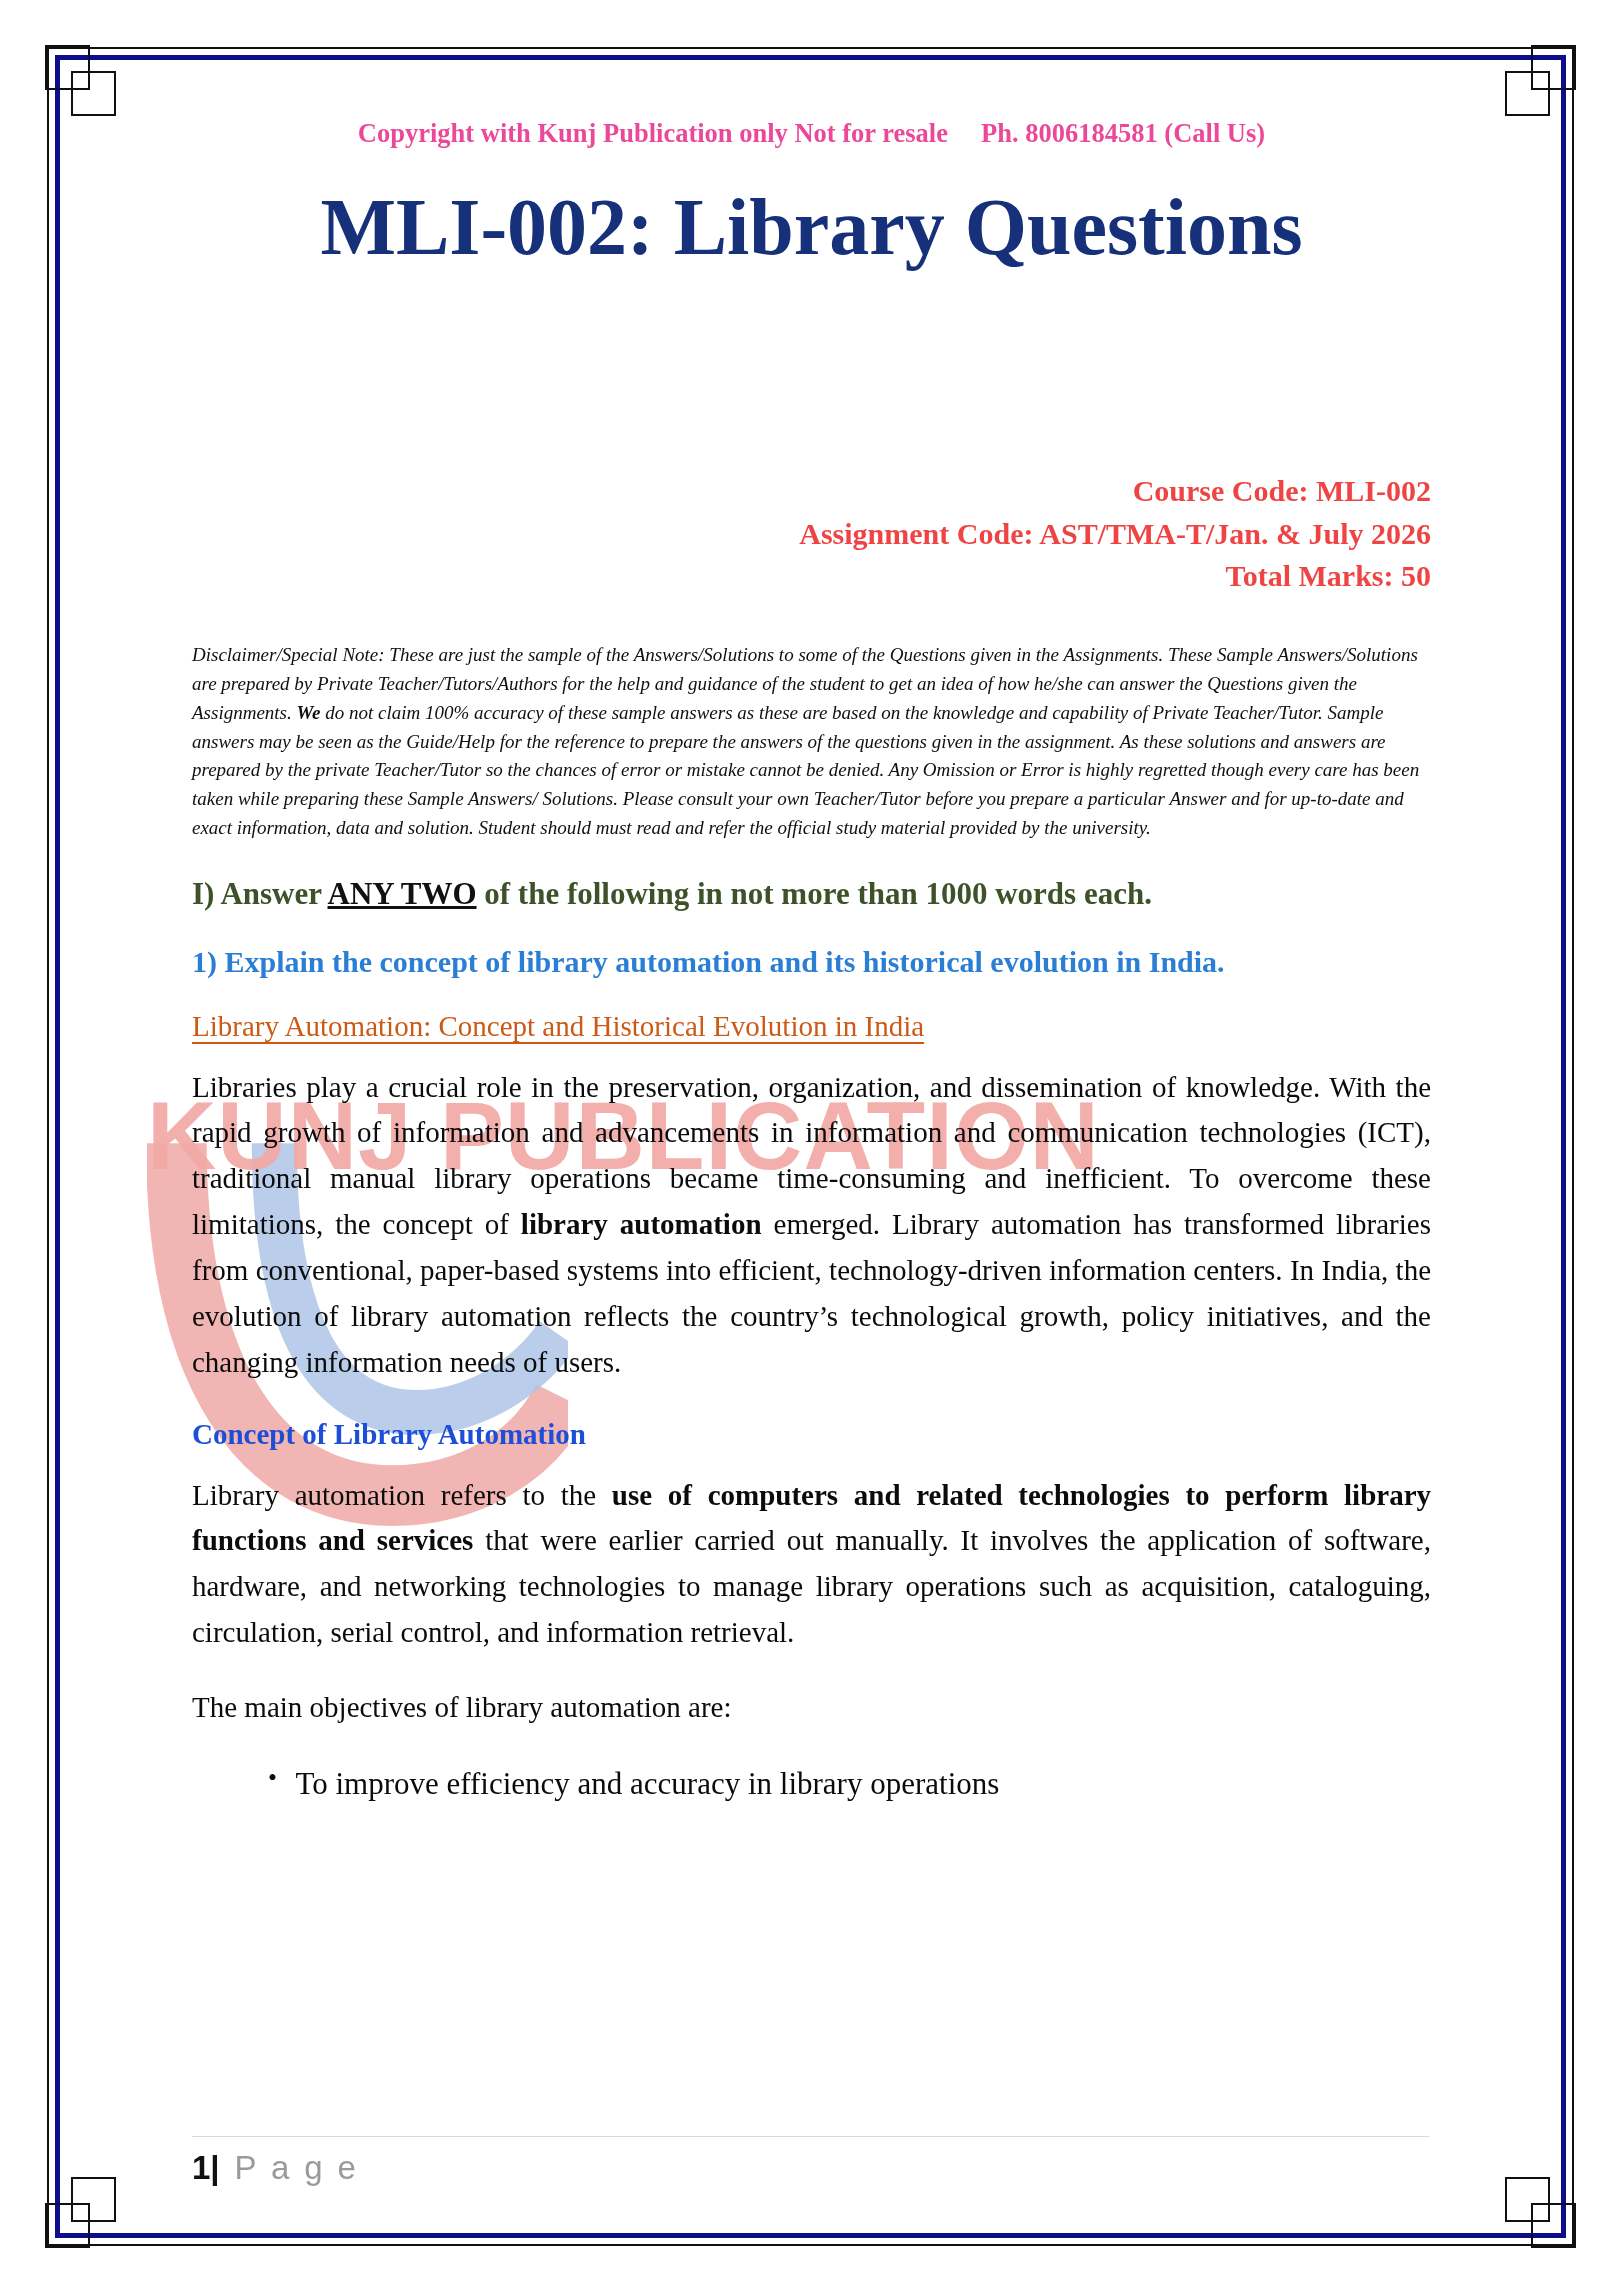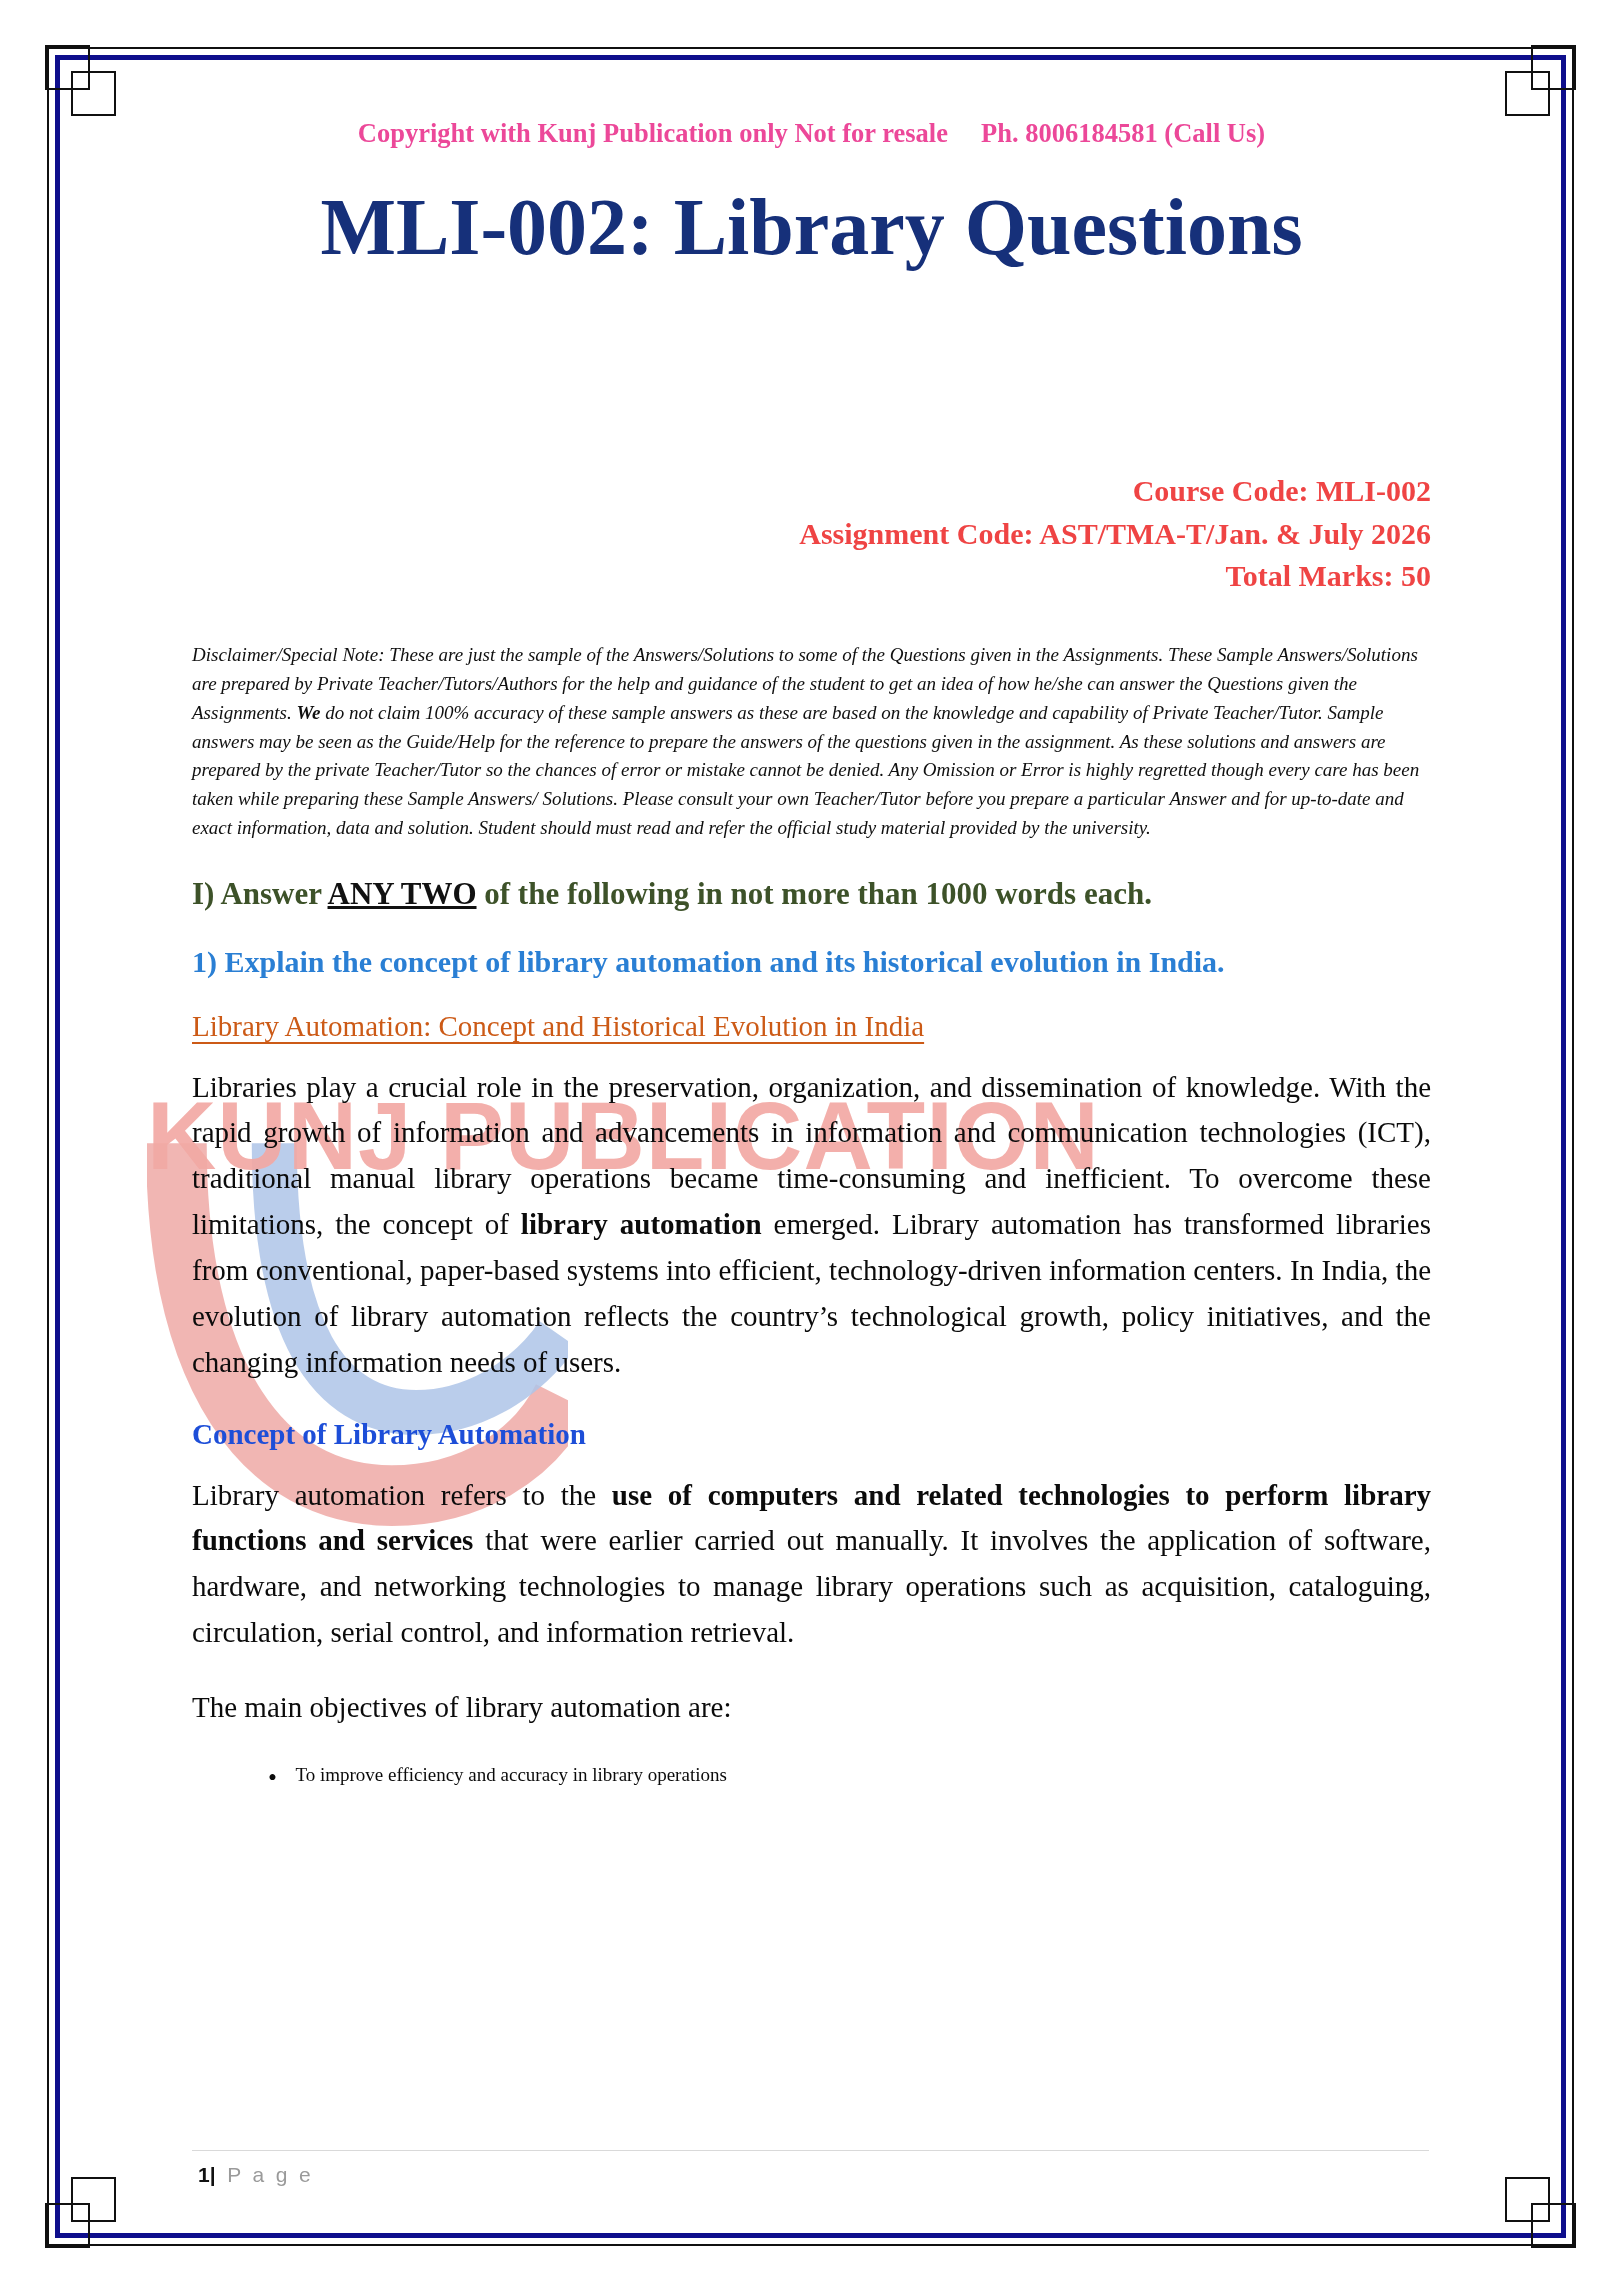--- a/index.html
+++ b/index.html
@@ -193,21 +193,21 @@
     line-height: 1.4;
   }
 
   .bullets {
     margin: 15.7px 0 0 0;
     padding-left: 76px;
     list-style: none;
   }
   .bullets li {
     position: relative;
-    font-size: 19px;
+    font-size: 31px;
     line-height: 1.58;
     color: #0b0b0b;
     padding-left: 27.4px;
   }
   .bullets li::before {
     content: "\2022";
     position: absolute;
     left: 0;
     top: -2px;
     font-size: 25.5px;
@@ -221,24 +221,23 @@
     bottom: 106px;
     z-index: 3;
   }
   .footer-rule {
     border-top: 1.5px solid #d9d9d9;
     width: 100%;
   }
   .footer-text {
     margin-top: 11.8px;
     font-family: "Liberation Sans", sans-serif;
-    font-size: 21px;
+    font-size: 33px;
     color: #9a9a9a;
     letter-spacing: 2.9px;
-    margin-left: 6px;
   }
   .footer-text .num { color: #111; font-weight: bold; letter-spacing: 0; }
   .footer-text .bar { color: #111; font-weight: bold; }
 </style>
 </head>
 <body>
 
 <div class="page">
 
   <div class="border-outer"></div>

